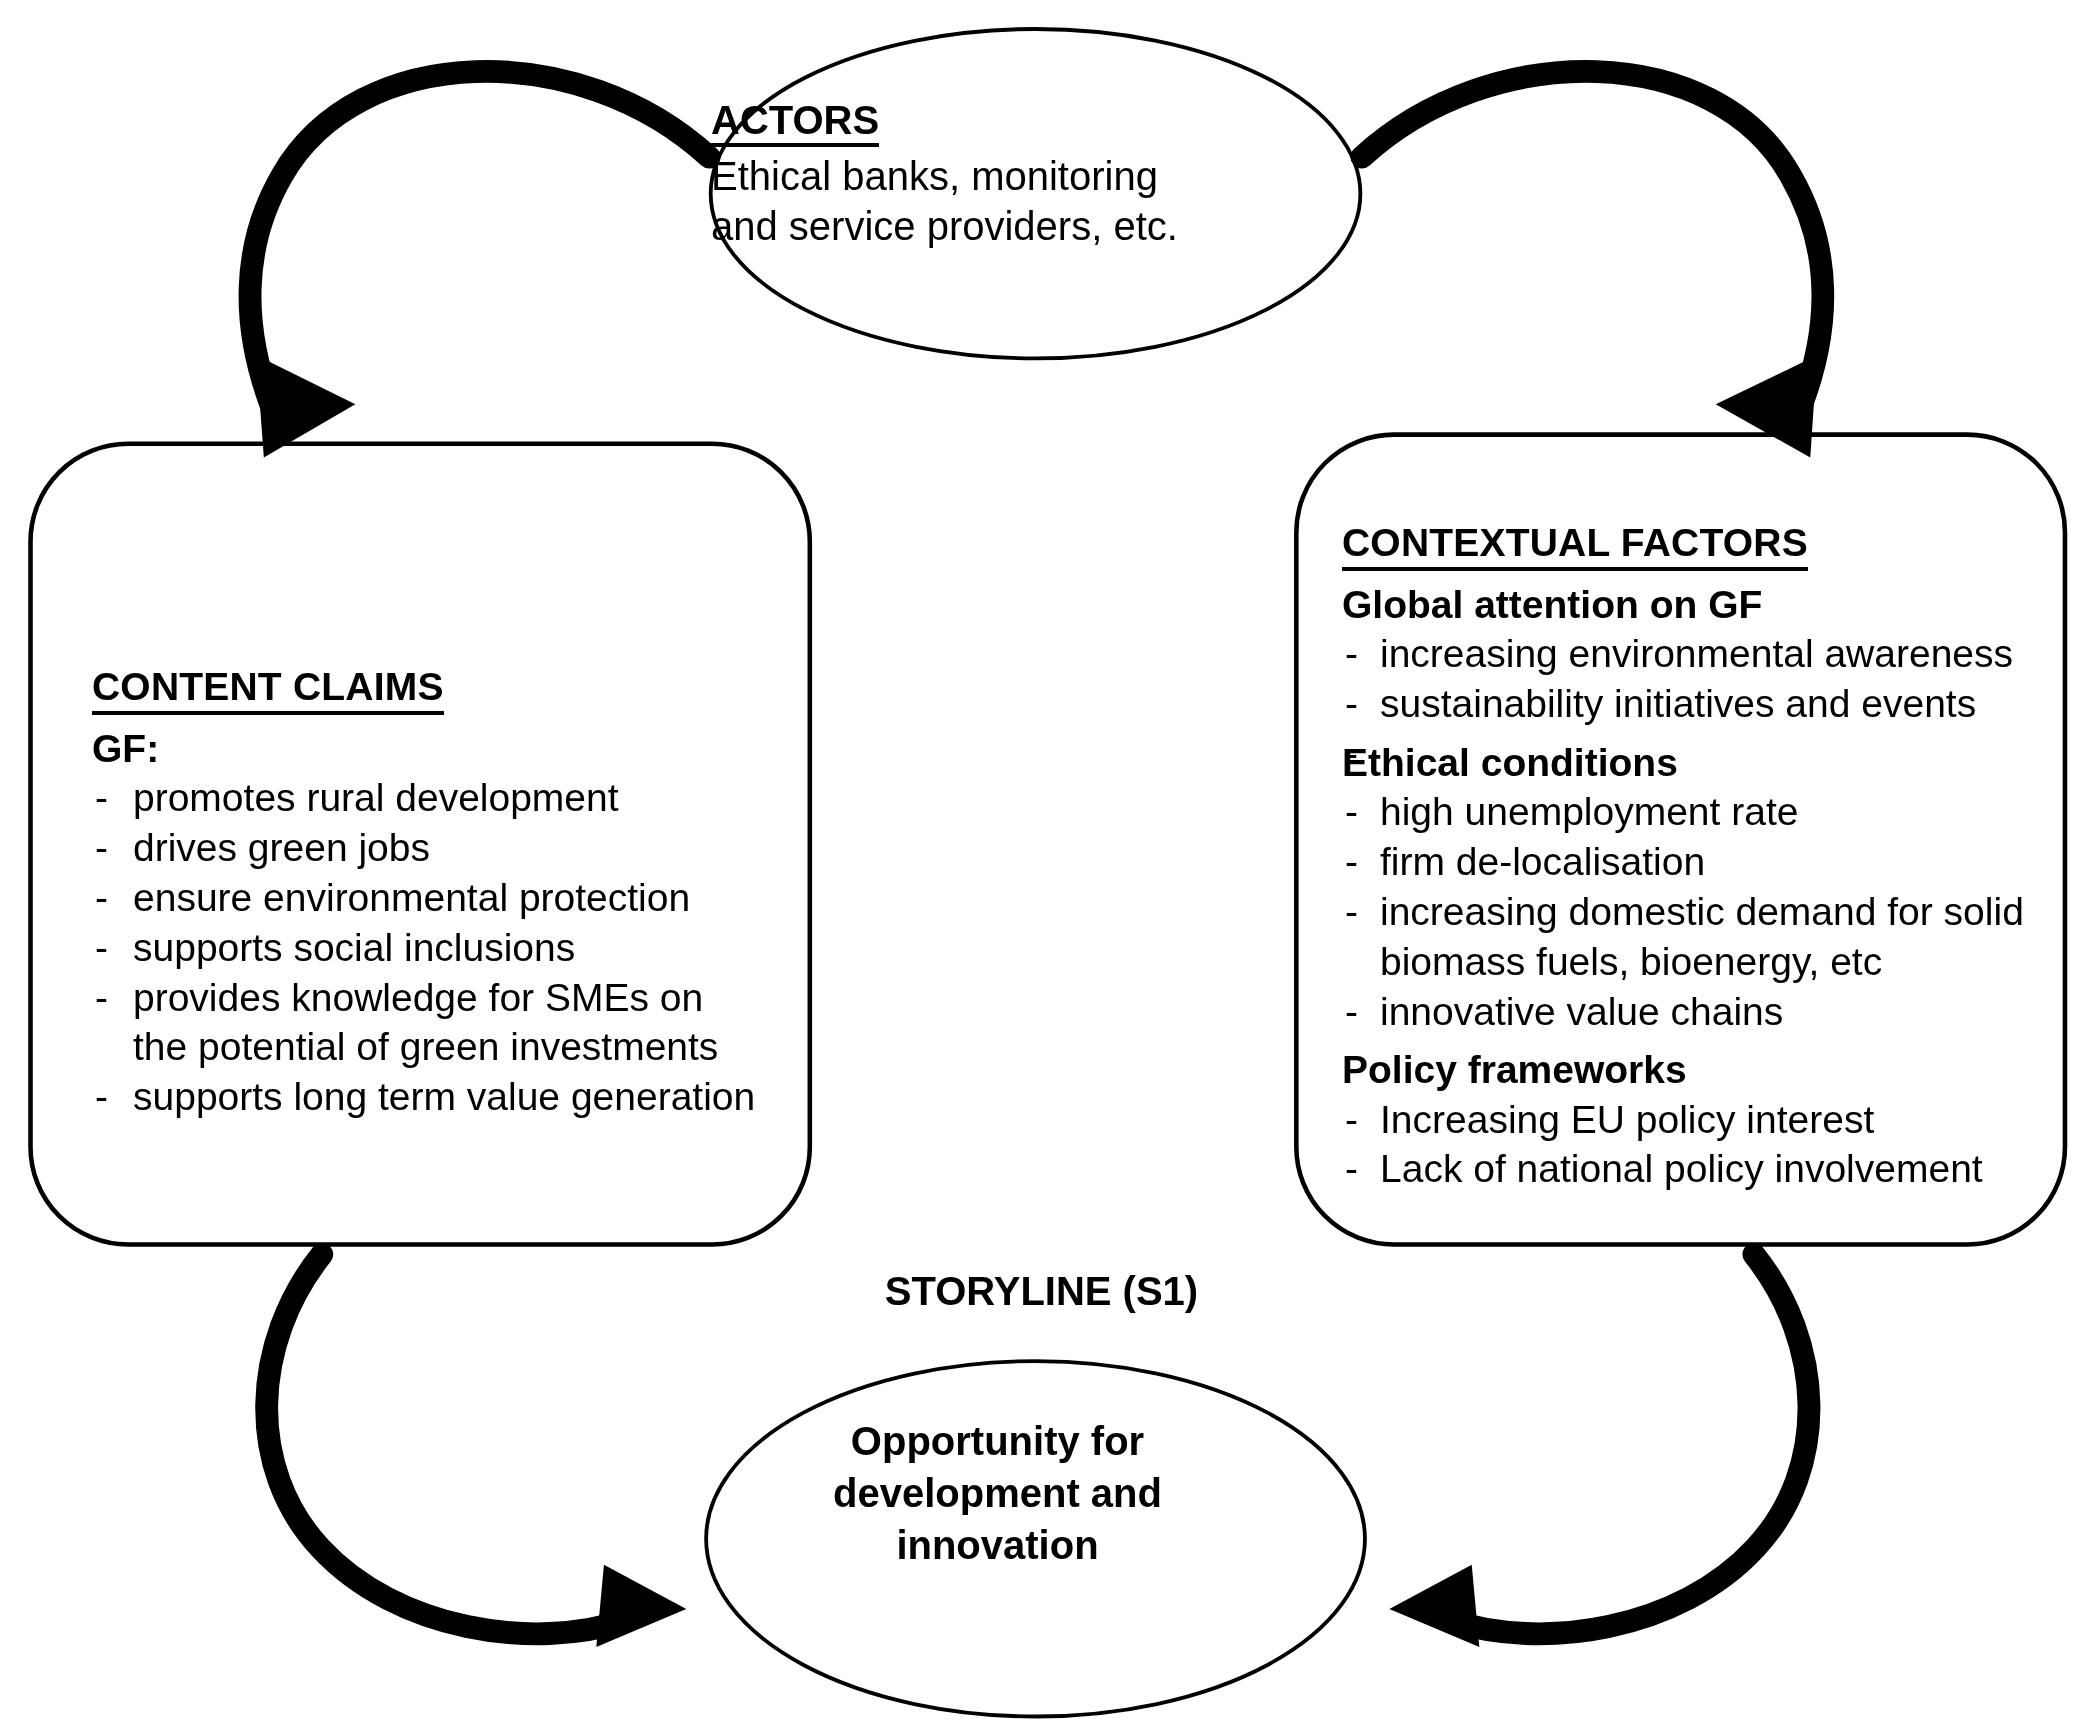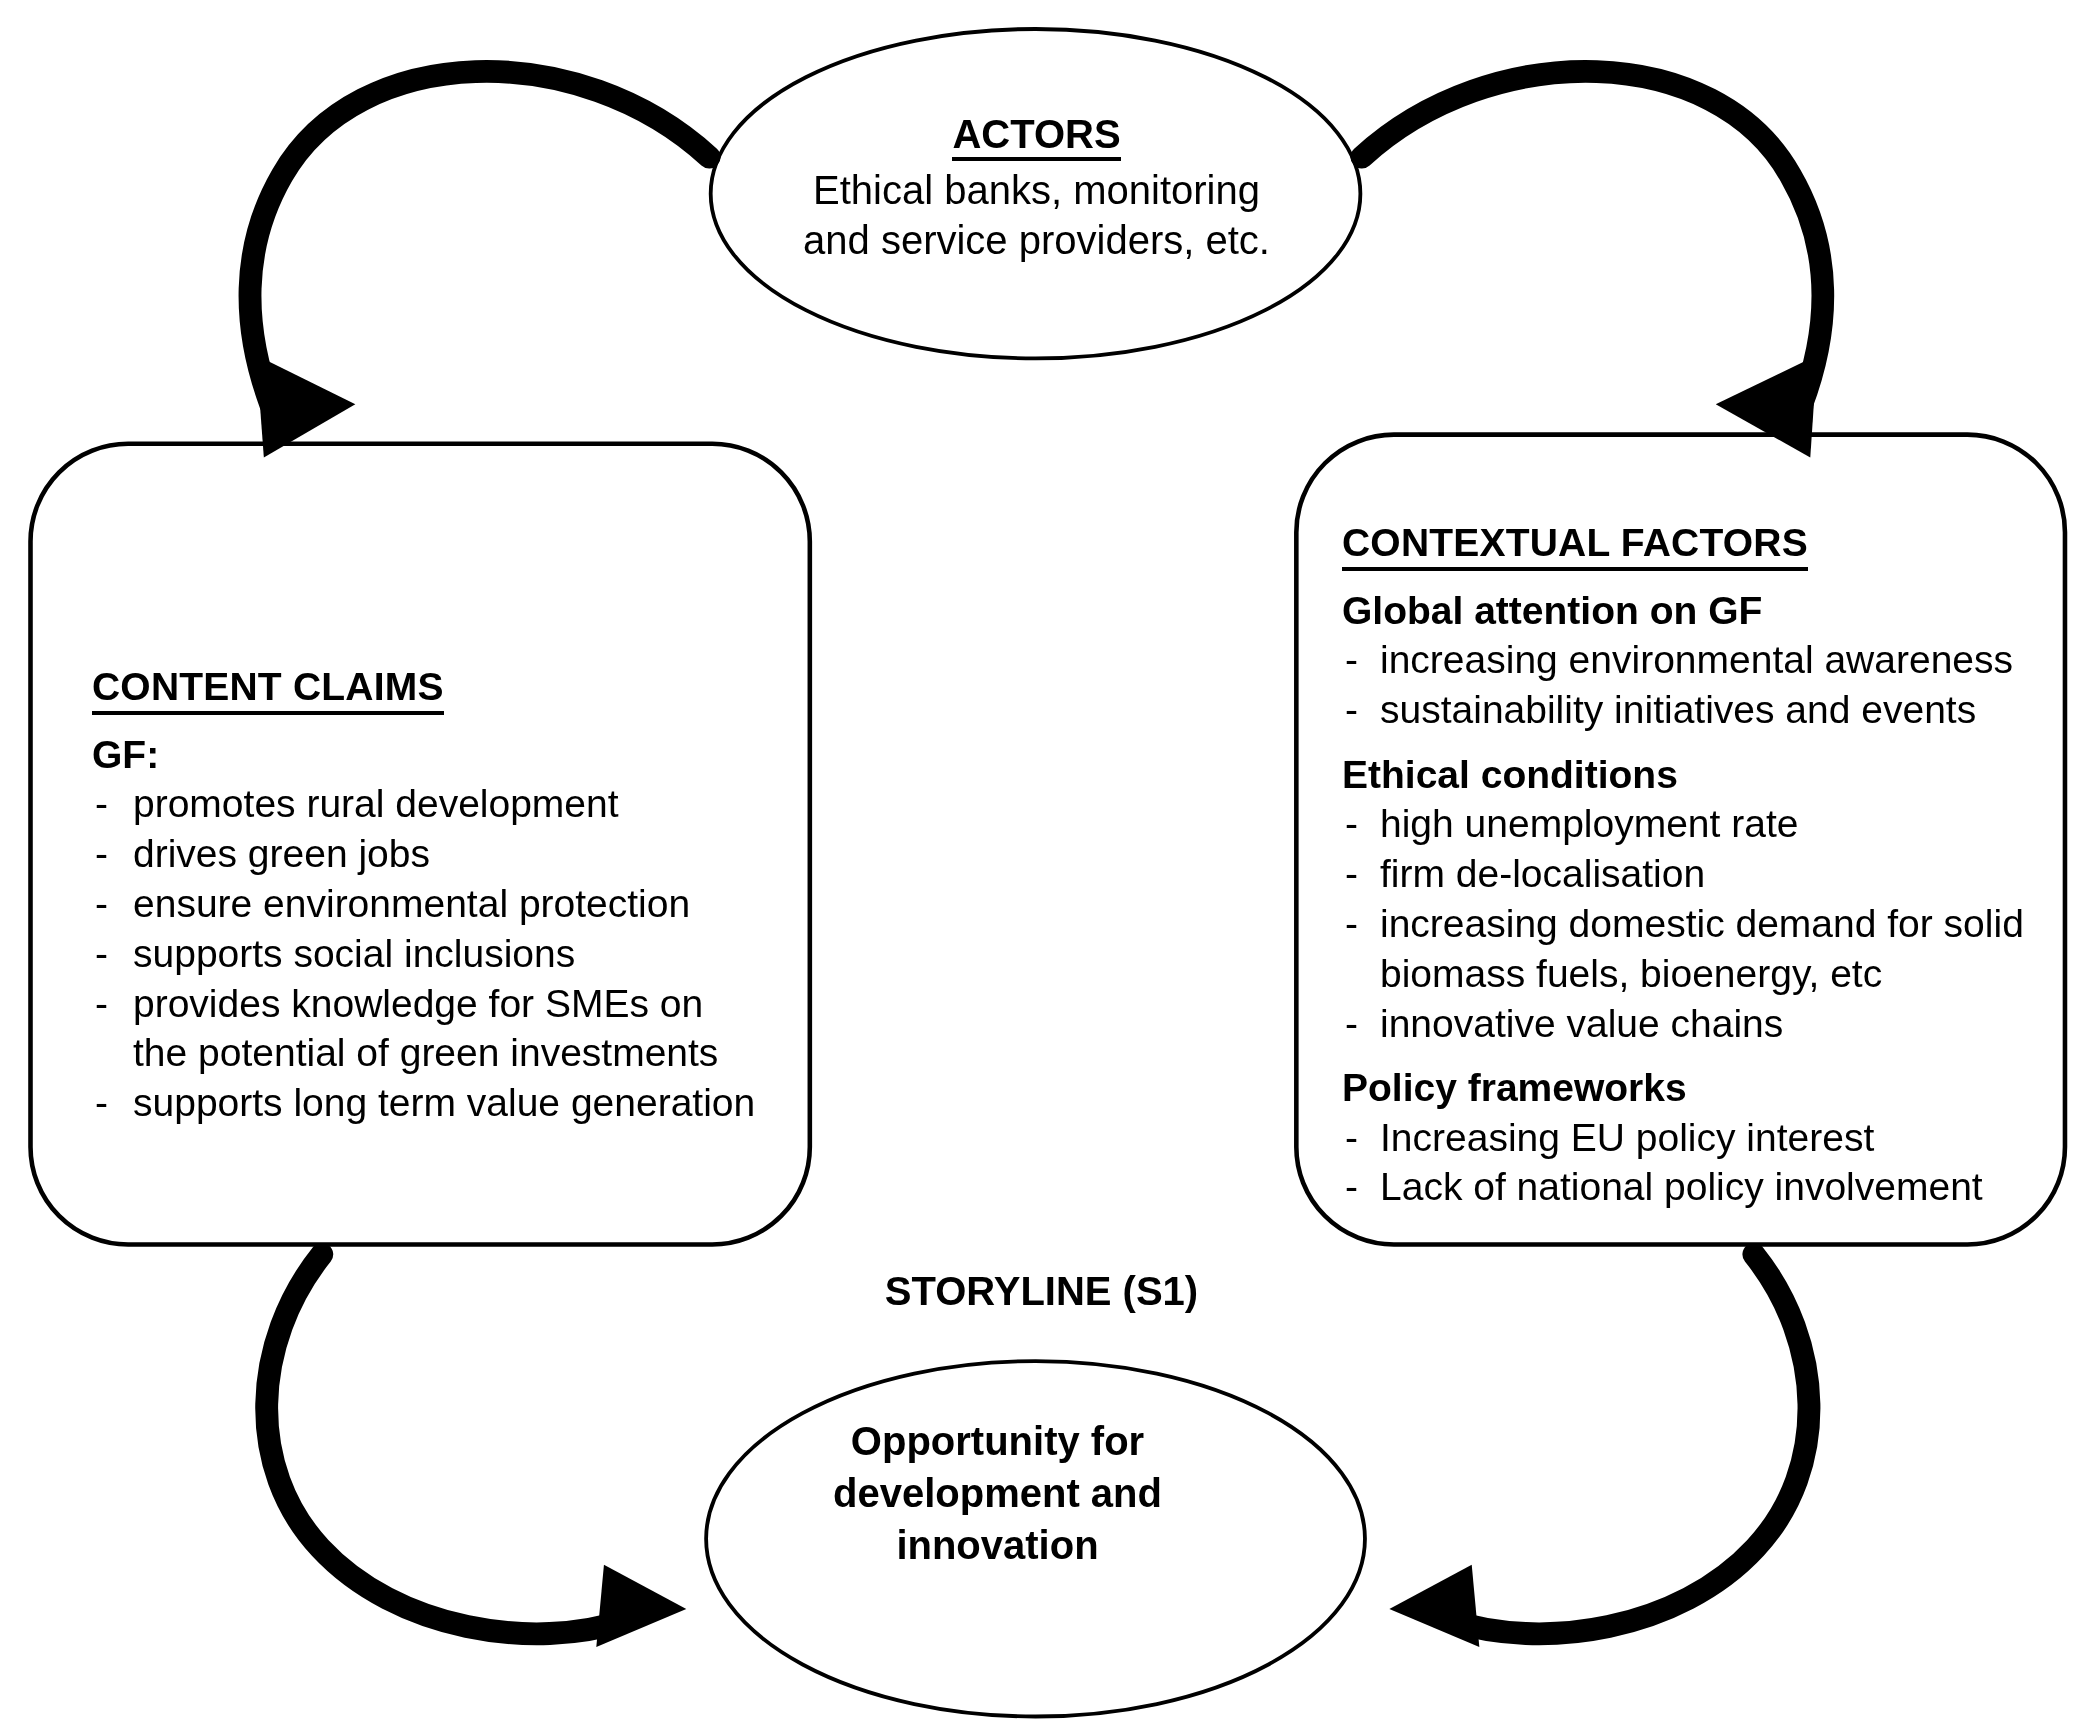--- a/index.html
+++ b/index.html
@@ -36,21 +36,21 @@
     line-height: 1.18;
     display: inline-block;
     border-bottom: 4.6px solid #000;
     padding-bottom: 0.8px;
     margin-top: 32px;
   }
   .sub-head {
     font-weight: bold;
     font-size: 39px;
     line-height: 1.26;
-    margin-top: 15px;
+    margin-top: 9px;
   }
   .bullets {
     list-style: none;
     margin: 0;
     padding: 0;
   }
   .bullets li {
     font-size: 39px;
     line-height: 1.28;
     position: relative;
@@ -59,23 +59,23 @@
   }
   .bullets li .dash {
     position: absolute;
     left: 3.1px;
     top: 0;
   }
 
   
   #actors-text {
     left: 711px;
-    top: 112px;
+    top: 98px;
     width: 651px;
-    text-align: center;
+    text-align: left;
   }
   #actors-text .ell-title {
     font-weight: bold;
     font-size: 40px;
     display: inline-block;
     border-bottom: 4.6px solid #000;
     padding-bottom: 0.8px;
     line-height: 1.1;
   }
   #actors-text .ell-body {

